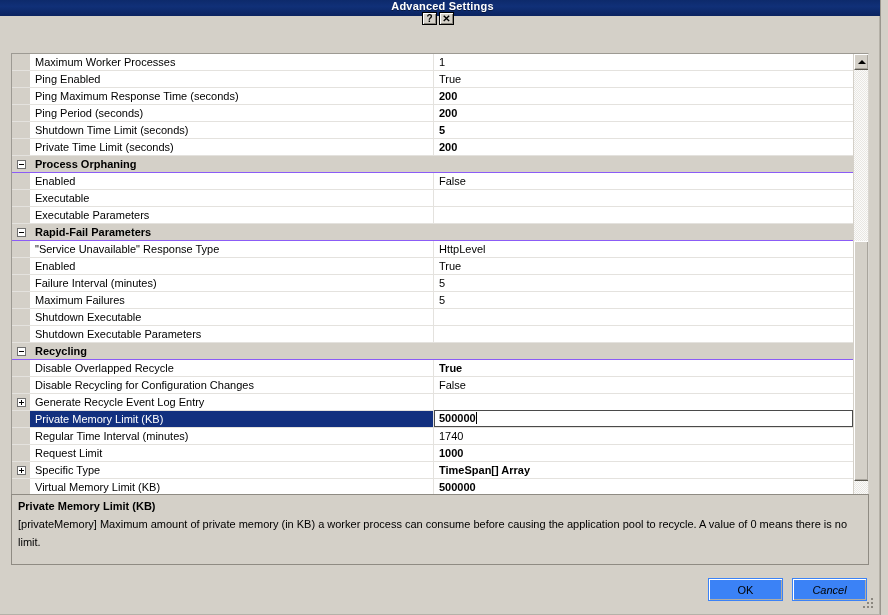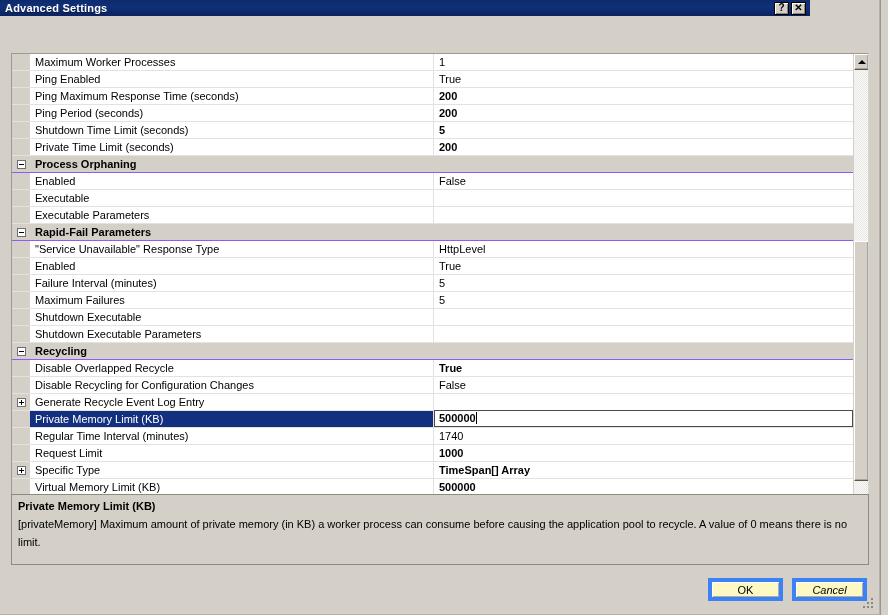--- a/index.html
+++ b/index.html
@@ -31,24 +31,25 @@
     position: absolute;
     left: 0; top: 0;
     width: 880px; height: 615px;
     background: #d4d0c8;
     border: 1px solid #b5b1a8;
     border-top: none;
     border-left: none;
   }
   .titlebar {
     position: absolute;
-    left: 0; top: 0; width: 810px; height: 16px;
+    left: 0; top: 0; width: 880px; height: 16px;
     background: linear-gradient(to bottom, #0d2a6b 0%, #103078 40%, #0b2360 100%);
     display: flex;
     align-items: center;
+    flex-direction: column;
   }
   .titlebar-text {
     color: #ffffff;
     font-weight: bold;
     font-size: 11px;
     padding-left: 5px;
     letter-spacing: 0.2px;
     text-shadow: 0 1px 0 rgba(0,0,0,.4);
     flex: 1;
   }
@@ -268,22 +269,22 @@
   }
   .desc-body {
     font-size: 11px;
     line-height: 18px;
   }
 
   
   .btn {
     position: absolute;
     width: 75px; height: 23px;
-    background: #fef9c3;
-    border: 4px solid #3b82f6;
+    background: #3b82f6;
+    border: 1px solid #3b82f6;
     box-shadow: inset 1px 1px 0 #fff, inset -1px -1px 0 #b0aca4;
     font-size: 11px;
     font-family: "Liberation Sans", sans-serif;
     display: flex;
     align-items: center;
     justify-content: center;
     cursor: default;
     color: #000;
   }
   .btn-ok { left: 708px; top: 578px; }

